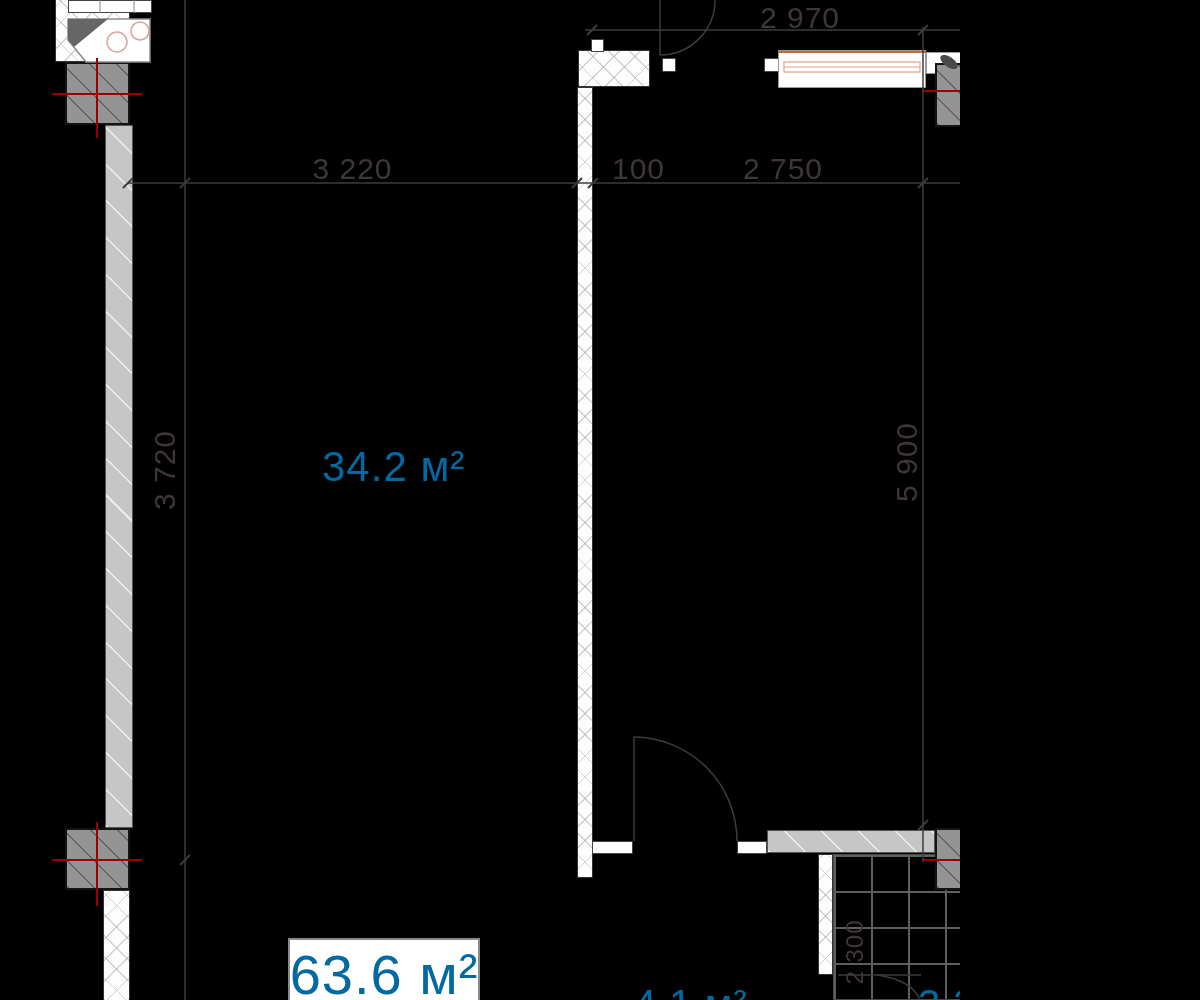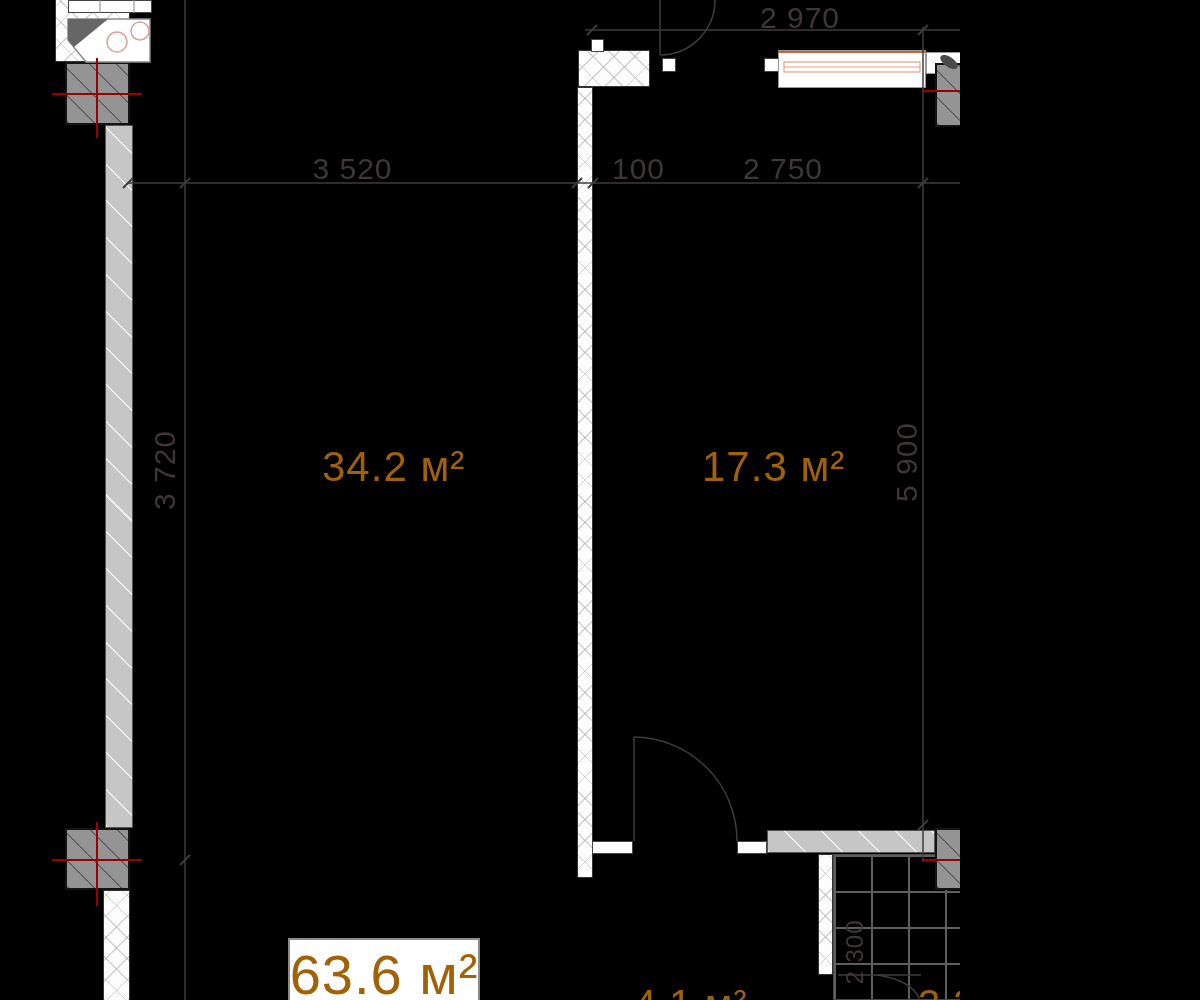--- a/index.html
+++ b/index.html
@@ -31,21 +31,21 @@
     background:#000;
     background-image:
       repeating-linear-gradient(to right, #5f5f5f 0 2px, transparent 2px 37px),
       repeating-linear-gradient(to bottom, #5f5f5f 0 2px, transparent 2px 36px);
     border:1px solid #4a4a4a; box-sizing:border-box; z-index:1;
   }
   .dim-text{color:#3f3737;font-size:30px;letter-spacing:1px;white-space:nowrap;
             text-align:center;z-index:4;}
   .dim-text.small{font-size:24px;}
   .vrot{transform:rotate(-90deg);transform-origin:center center;}
-  .room-label{color:#a16207;font-size:42px;white-space:nowrap;z-index:6;letter-spacing:1px;}
+  .room-label{color:#0369a1;font-size:42px;white-space:nowrap;z-index:6;letter-spacing:1px;}
   .room-label.small{font-size:40px;}
   .total-box{background:#fff;border:2px solid #8a8a8a;display:flex;align-items:center;
              justify-content:center;z-index:6;box-sizing:border-box;}
   .total-box .room-label{font-size:56px;}
   svg.overlay{position:absolute;left:0;top:0;z-index:3;}
 </style>
 </head>
 <body>
 
 <div id="canvas">
@@ -135,29 +135,28 @@
       <line x1="634" y1="737" x2="634" y2="841"></line>
       <path d="M634,737 A104,104 0 0 1 737,841"></path>
       <line x1="838" y1="975" x2="921" y2="975"></line>
       <path d="M877,975 Q912,980 920,1000"></path>
     </g>
 
     <polygon points="1076,890 1092,890 1083,998" fill="#6e6e6e" stroke="#222" stroke-width="1"></polygon>
   </svg>
 
   <div class="abs dim-text" style="left:740px;top:1px;width:120px;">2 970</div>
-  <div class="abs dim-text" style="left:300px;top:152px;width:105px;">3 520</div>
+  <div class="abs dim-text" style="left:300px;top:152px;width:105px;">3 220</div>
   <div class="abs dim-text" style="left:612px;top:152px;width:48px;">100</div>
   <div class="abs dim-text" style="left:733px;top:152px;width:100px;">2 750</div>
   <div class="abs dim-text vrot" style="left:113px;top:455px;width:100px;height:30px;">3 720</div>
   <div class="abs dim-text vrot" style="left:855px;top:447px;width:100px;height:30px;">5 900</div>
   <div class="abs dim-text small vrot" style="left:813px;top:940px;width:80px;height:24px;">2 300</div>
 
   <div class="abs room-label" style="left:322px;top:443px;">34.2 м²</div>
-  <div class="abs room-label" style="left:702px;top:443px;">17.3 м²</div>
   <div class="abs room-label small" style="left:634px;top:982px;">4.1 м²</div>
   <div class="abs room-label small" style="left:918px;top:982px;">3.3 м²</div>
 
   <div class="abs total-box" style="left:288px;top:938px;width:192px;height:72px;">
     <span class="room-label">63.6 м²</span>
   </div>
 
 </div>
 
 </body></html>

